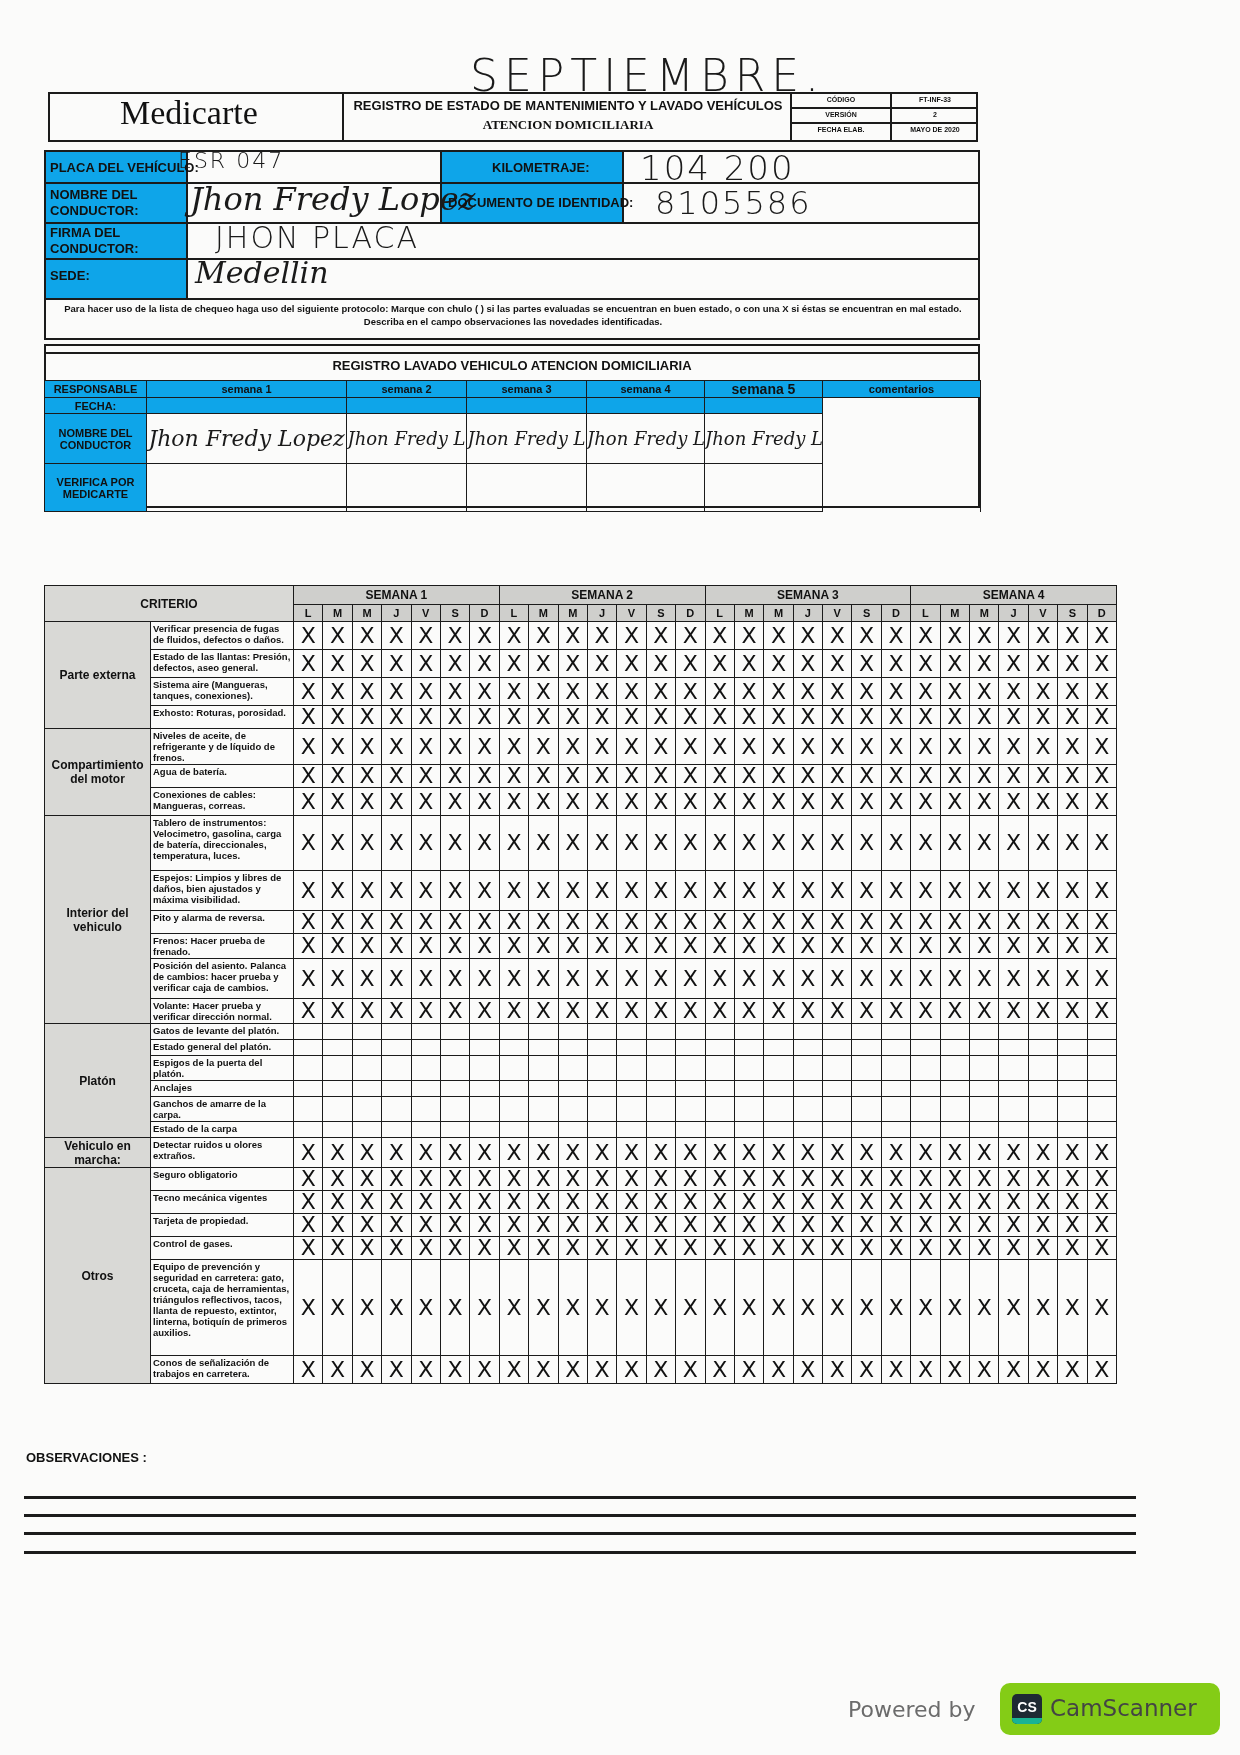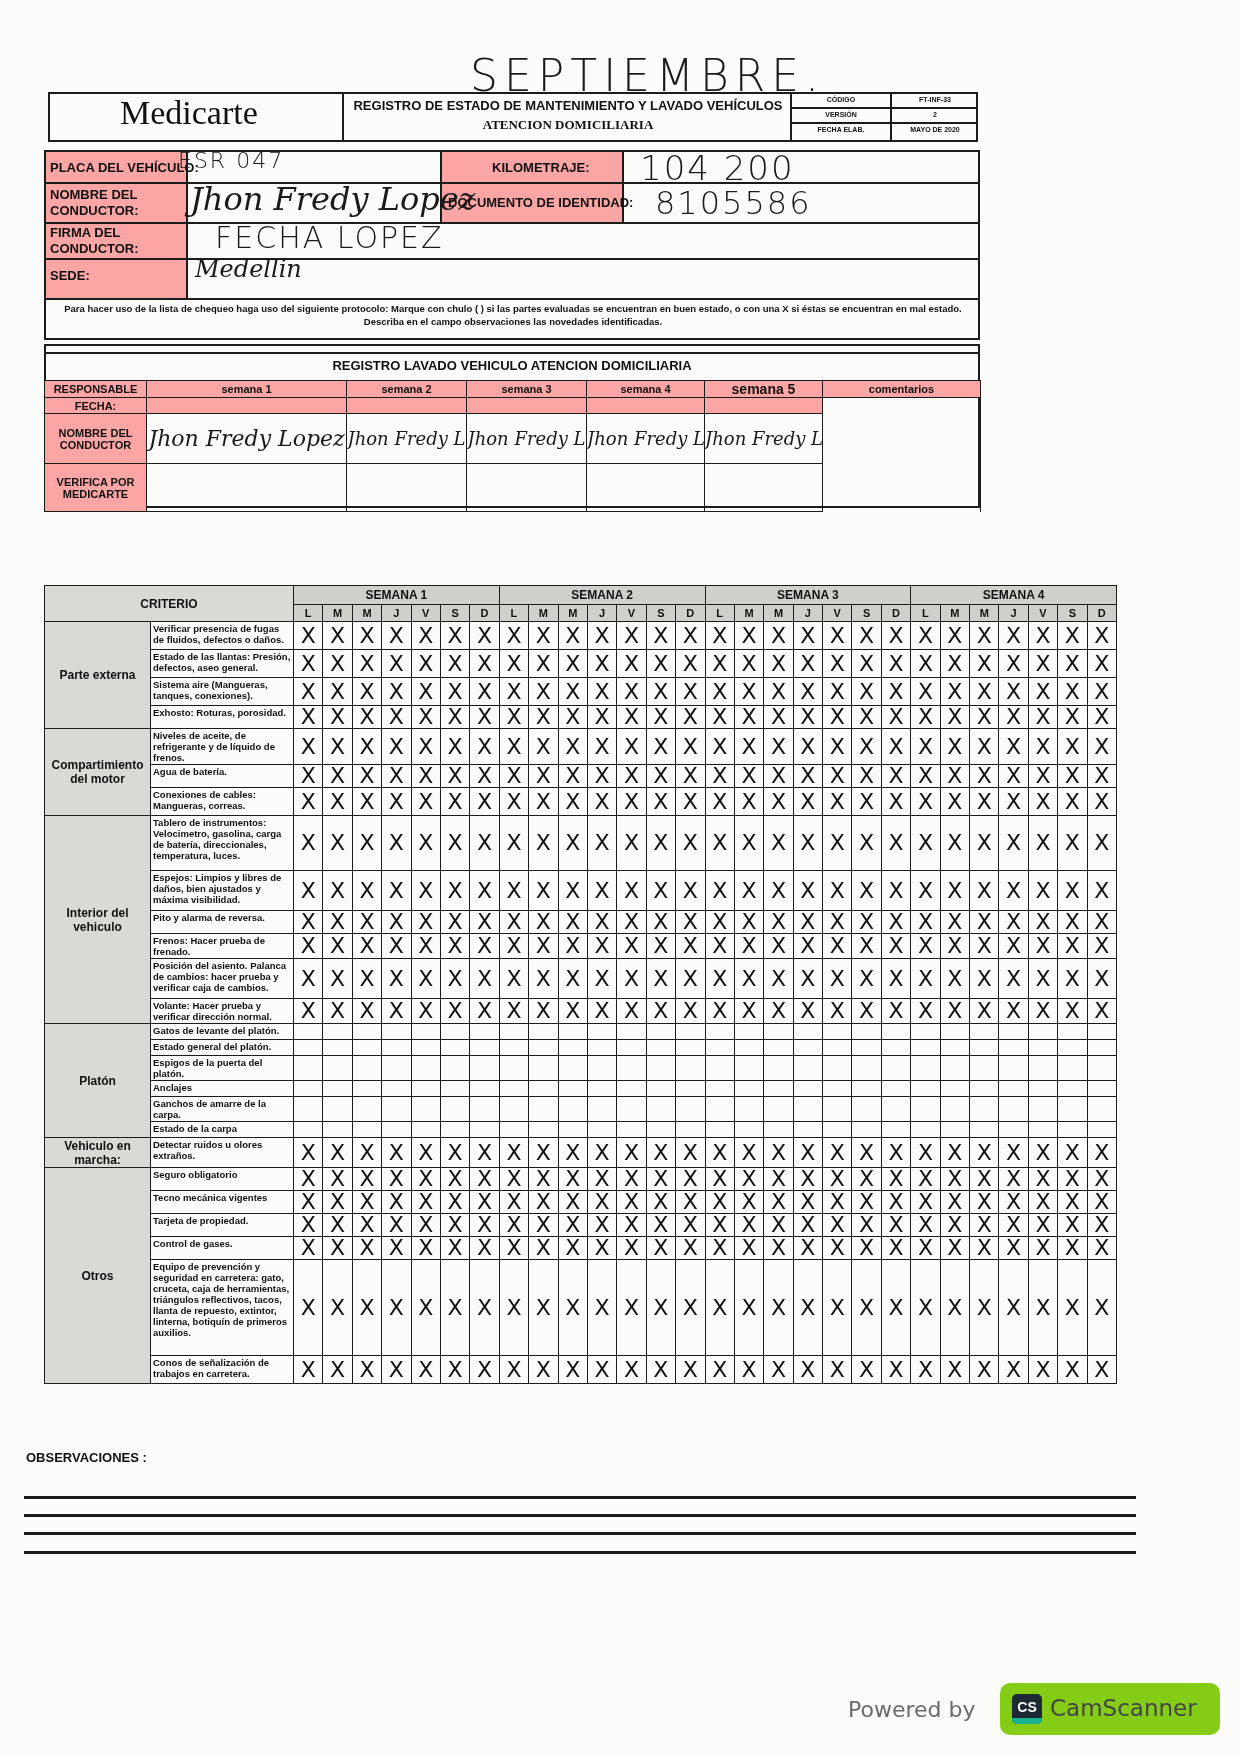--- a/index.html
+++ b/index.html
@@ -4,21 +4,21 @@
 <style>
   html, body { margin: 0; padding: 0; }
   body {
     width: 1240px; height: 1755px; background: #fbfbfa; position: relative; overflow: hidden;
     font-family: "Liberation Sans", sans-serif; color: #111;
   }
   .abs { position: absolute; }
   .hw { font-family: "DejaVu Sans", sans-serif; font-weight: 300; color: #1a1a1a; letter-spacing: 2px; }
   .hw-script { font-family: "DejaVu Serif", serif; font-style: italic; color: #1a1a1a; }
   .bx { position: absolute; border: 2px solid #1b1b1b; box-sizing: border-box; }
-  .gray { background: #fca5a5; }
+  .gray { background: #0ea5e9; }
   .lbl { font-weight: bold; font-size: 13px; line-height: 16px; }
   .tiny { font-size: 7px; font-weight: bold; }
   table { border-collapse: collapse; }
   .grid td { border: 1.5px solid #1b1b1b; padding: 0; }
   .crit { font-size: 9.5px; font-weight: bold; line-height: 11px; padding: 1px 2px !important; text-align: left; vertical-align: top; }
   .grp { font-size: 12px; font-weight: bold; text-align: center; background: #d9d9d6; }
   .day { font-size: 11px; font-weight: bold; text-align: center; background: #cfcfcc; height: 16px; }
   .wk { font-size: 12px; font-weight: bold; text-align: center; background: #cfcfcc; height: 18px; }
   .mark { text-align: center; vertical-align: middle; font-family: "DejaVu Sans", sans-serif; font-size: 22px; line-height: 1; color: #111; }
   .line { position: absolute; height: 3px; background: #1b1b1b; }
@@ -64,23 +64,23 @@
 
 <div class="abs lbl" style="left:50px; top:160px;">PLACA DEL VEHÍCULO:</div>
 <div class="abs hw" style="left:178px; top:148px; font-size:22px;">ESR 047</div>
 <div class="abs lbl" style="left:492px; top:160px;">KILOMETRAJE:</div>
 <div class="abs hw" style="left:640px; top:148px; font-size:34px;">104 200</div>
 <div class="abs lbl" style="left:50px; top:187px; width:110px;">NOMBRE DEL CONDUCTOR:</div>
 <div class="abs hw-script" style="left:190px; top:180px; font-size:32px;">Jhon Fredy Lopez</div>
 <div class="abs lbl" style="left:448px; top:195px;">DOCUMENTO DE IDENTIDAD:</div>
 <div class="abs hw" style="left:655px; top:184px; font-size:32px;">8105586</div>
 <div class="abs lbl" style="left:50px; top:225px; width:110px;">FIRMA DEL CONDUCTOR:</div>
-<div class="abs hw" style="left:215px; top:220px; font-size:30px;">FECHA LOPEZ</div>
+<div class="abs hw" style="left:215px; top:220px; font-size:30px;">JHON PLACA</div>
 <div class="abs lbl" style="left:50px; top:268px;">SEDE:</div>
-<div class="abs hw-script" style="left:195px; top:255px; font-size:24px;">Medellin</div>
+<div class="abs hw-script" style="left:195px; top:255px; font-size:30px;">Medellin</div>
 
 <div class="abs" style="left:48px; top:302px; width:930px; font-size:9.5px; font-weight:bold; text-align:center; line-height:13px;">Para hacer uso de la lista de chequeo haga uso del siguiente protocolo: Marque con chulo (   ) si las partes evaluadas se encuentran en buen estado, o con una X si éstas se encuentran en mal estado. Describa en el campo observaciones las novedades identificadas.</div>
 
 <div class="bx" style="left:44px; top:344px; width:936px; height:164px;"></div>
 <div class="abs" style="left:44px; top:352px; width:936px; height:2px; background:#1b1b1b;"></div>
 <div class="abs lbl" style="left:44px; top:358px; width:936px; text-align:center;">REGISTRO LAVADO VEHICULO ATENCION DOMICILIARIA</div>
 
 <table class="grid abs" style="left:44px; top:380px; width:936px; table-layout:fixed;">
   <colgroup>
     <col style="width:102px">

